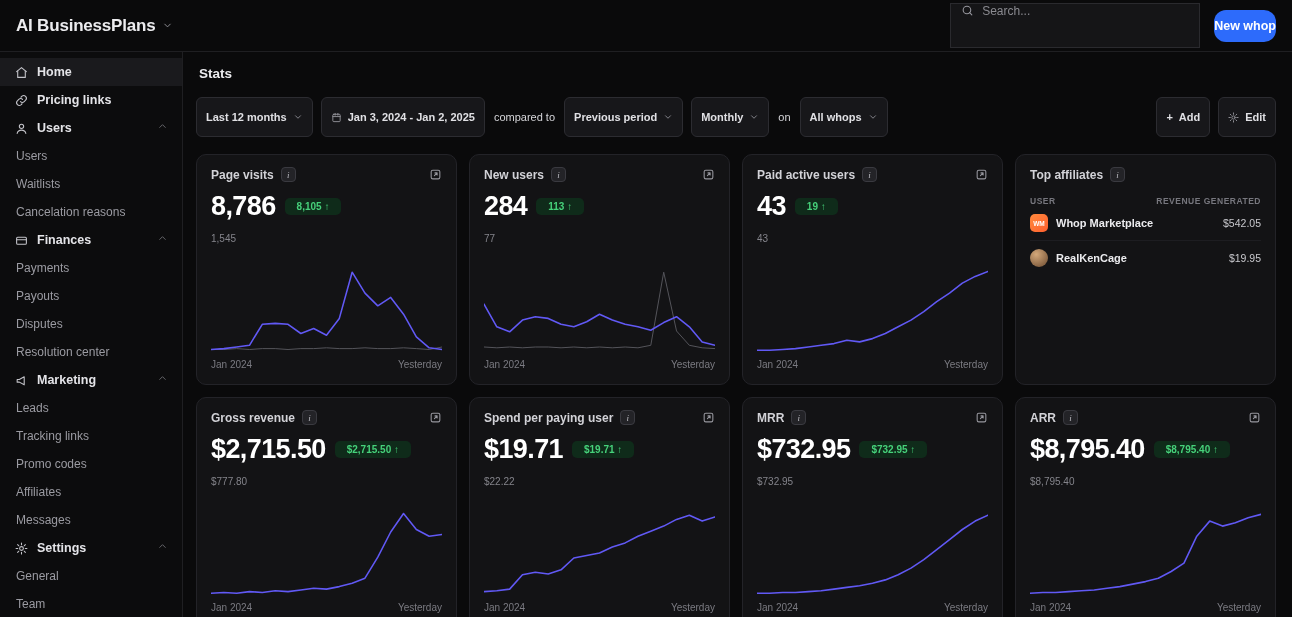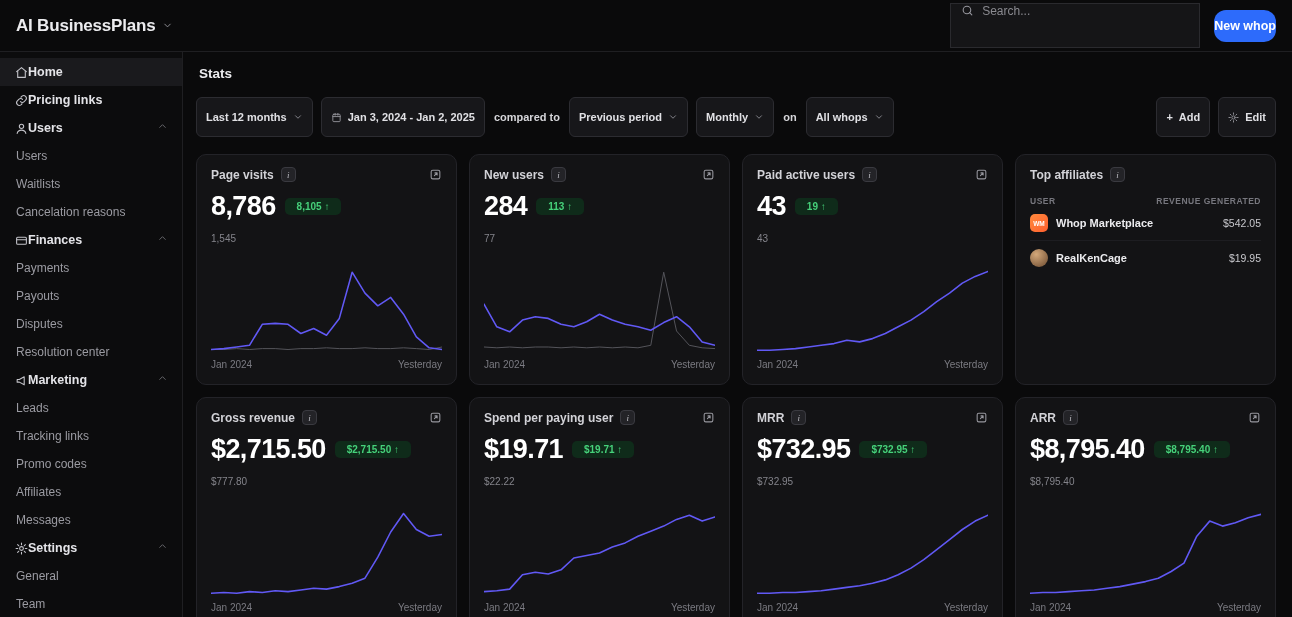--- a/index.html
+++ b/index.html
@@ -16,36 +16,36 @@
     border:1px solid #2a2a2e;border-radius:0;padding:0 10px}
   .search input{flex:1;background:transparent;border:none;outline:none;color:#ddd;
     font-size:12px;font-family:inherit}
   .search input::placeholder{color:#8a8a90}
   .btn-primary{height:32px;padding:0 0;background:#2d6bfb;color:#fff;border:none;
     border-radius:12px;font-size:12.5px;font-weight:bold;font-family:inherit;cursor:pointer}
 
   
   .layout{display:flex;height:565px}
   .sidebar{width:183px;background:#0c0c0d;border-right:1px solid #1f1f22;padding-top:6px;overflow:hidden;flex-shrink:0}
-  .side-item,.group-head{display:flex;align-items:center;gap:0;height:28px;padding:12px 14px;
+  .side-item,.group-head{display:flex;align-items:center;gap:9px;height:28px;padding:12px 14px;
     font-size:12.5px;font-weight:bold;color:#e4e4e8;cursor:pointer;white-space:nowrap}
   .side-item.active{background:#1a1a1d}
   .group-head .chev{margin-left:auto;opacity:.7}
   .side-sub{display:flex;align-items:center;height:28px;padding:0 14px 0 16px;font-size:12px;
     color:#9b9ba2;cursor:pointer;white-space:nowrap}
   .sicon{display:inline-flex;width:14px;justify-content:center;flex-shrink:0}
 
   
   .main{flex:1;padding:12px 16px 0 13px;overflow:hidden}
   .stats-title{font-size:13.5px;font-weight:bold;margin:2px 0 16px 3px}
   .filter-row{display:flex;align-items:center;gap:8px}
   .pill{display:inline-flex;align-items:center;gap:6px;height:40px;padding:0 9px;background:#17171a;
     border:1px solid #2c2c31;border-radius:6px;font-size:11px;font-weight:bold;color:#e0e0e4;
     cursor:pointer;font-family:inherit;white-space:nowrap}
-  .filter-word{font-size:11px;font-weight:bold;color:#d6d6da;padding:0 1px}
+  .filter-word{font-size:11px;font-weight:normal;color:#d6d6da;padding:0 1px}
   .filter-spacer{flex:1}
 
   .grid{display:grid;grid-template-columns:repeat(4,1fr);gap:12px;margin-top:17px}
   .card{background:#131315;border:1px solid #232328;border-radius:10px;height:231px;
     padding:12px 14px;display:flex;flex-direction:column;overflow:hidden}
   .card-head{display:flex;align-items:center;gap:7px}
   .card-title{font-size:12px;font-weight:bold;color:#d2d2d7}
   .info-icon{width:15px;height:15px;background:#232327;border:1px solid #3a3a40;border-radius:4px;
     display:inline-flex;align-items:center;justify-content:center;font-size:9px;font-style:italic;
     font-family:"Liberation Serif",serif;color:#b9b9bf;cursor:pointer;flex-shrink:0}

